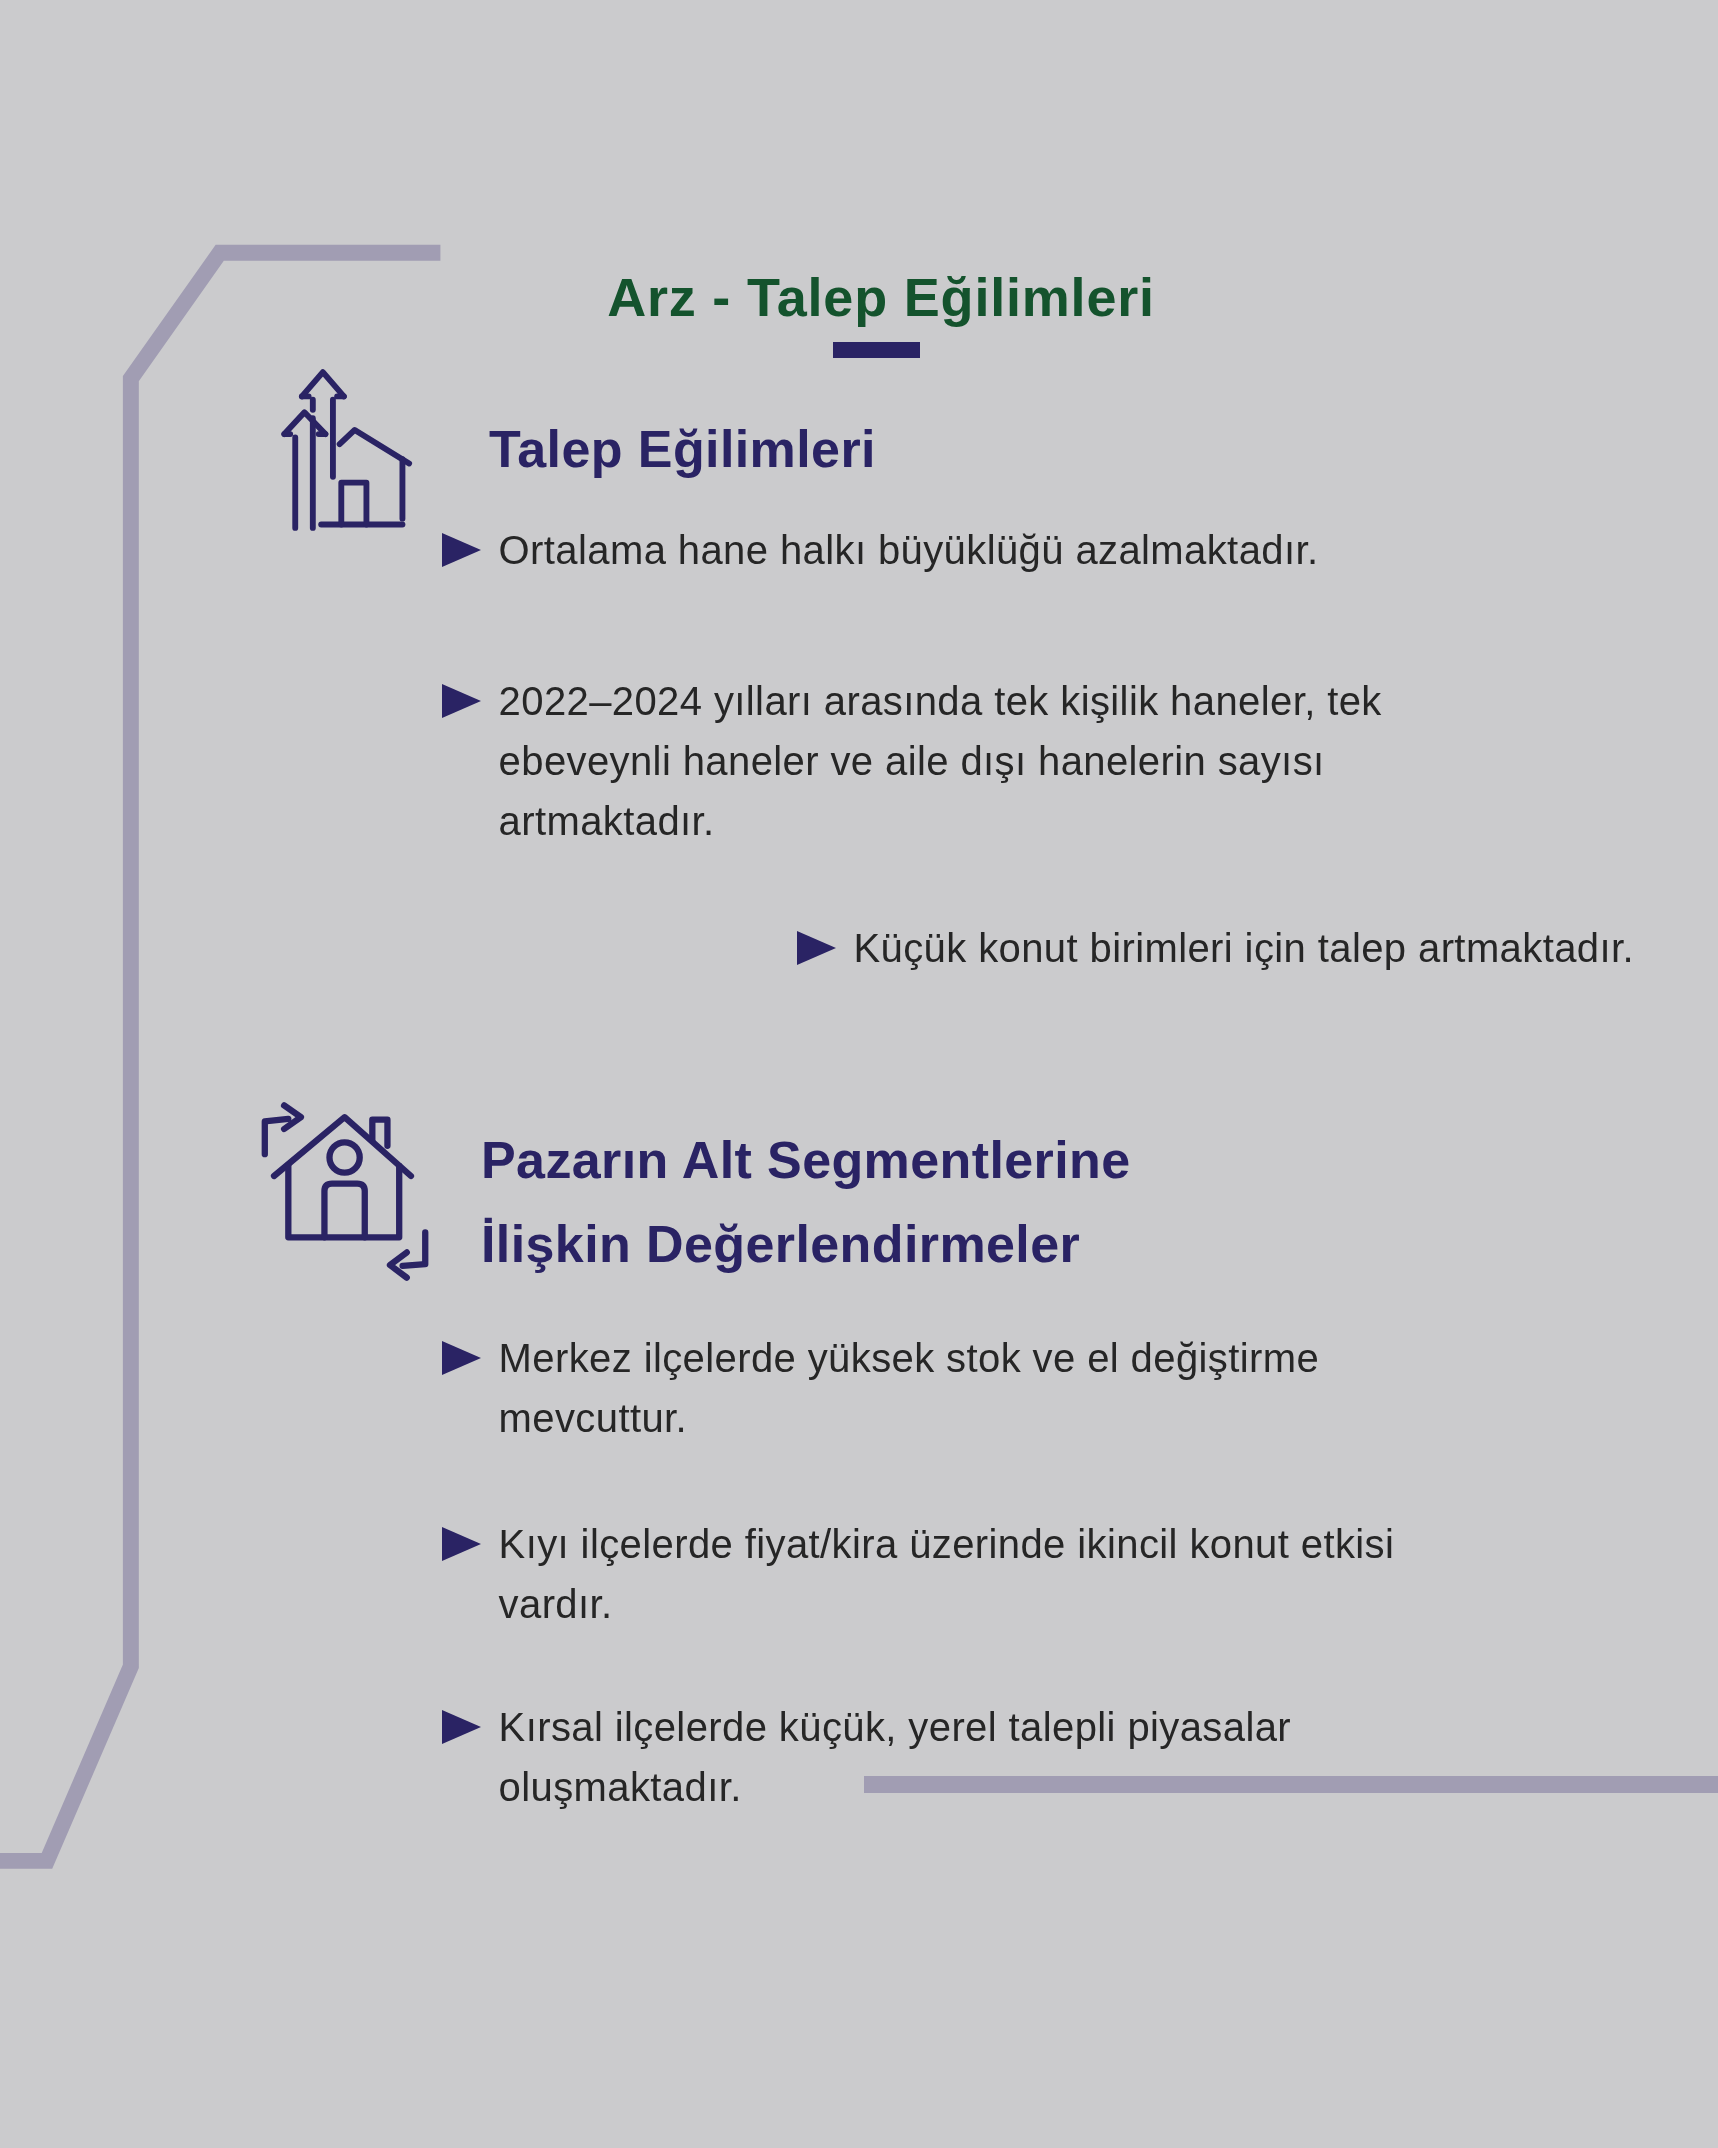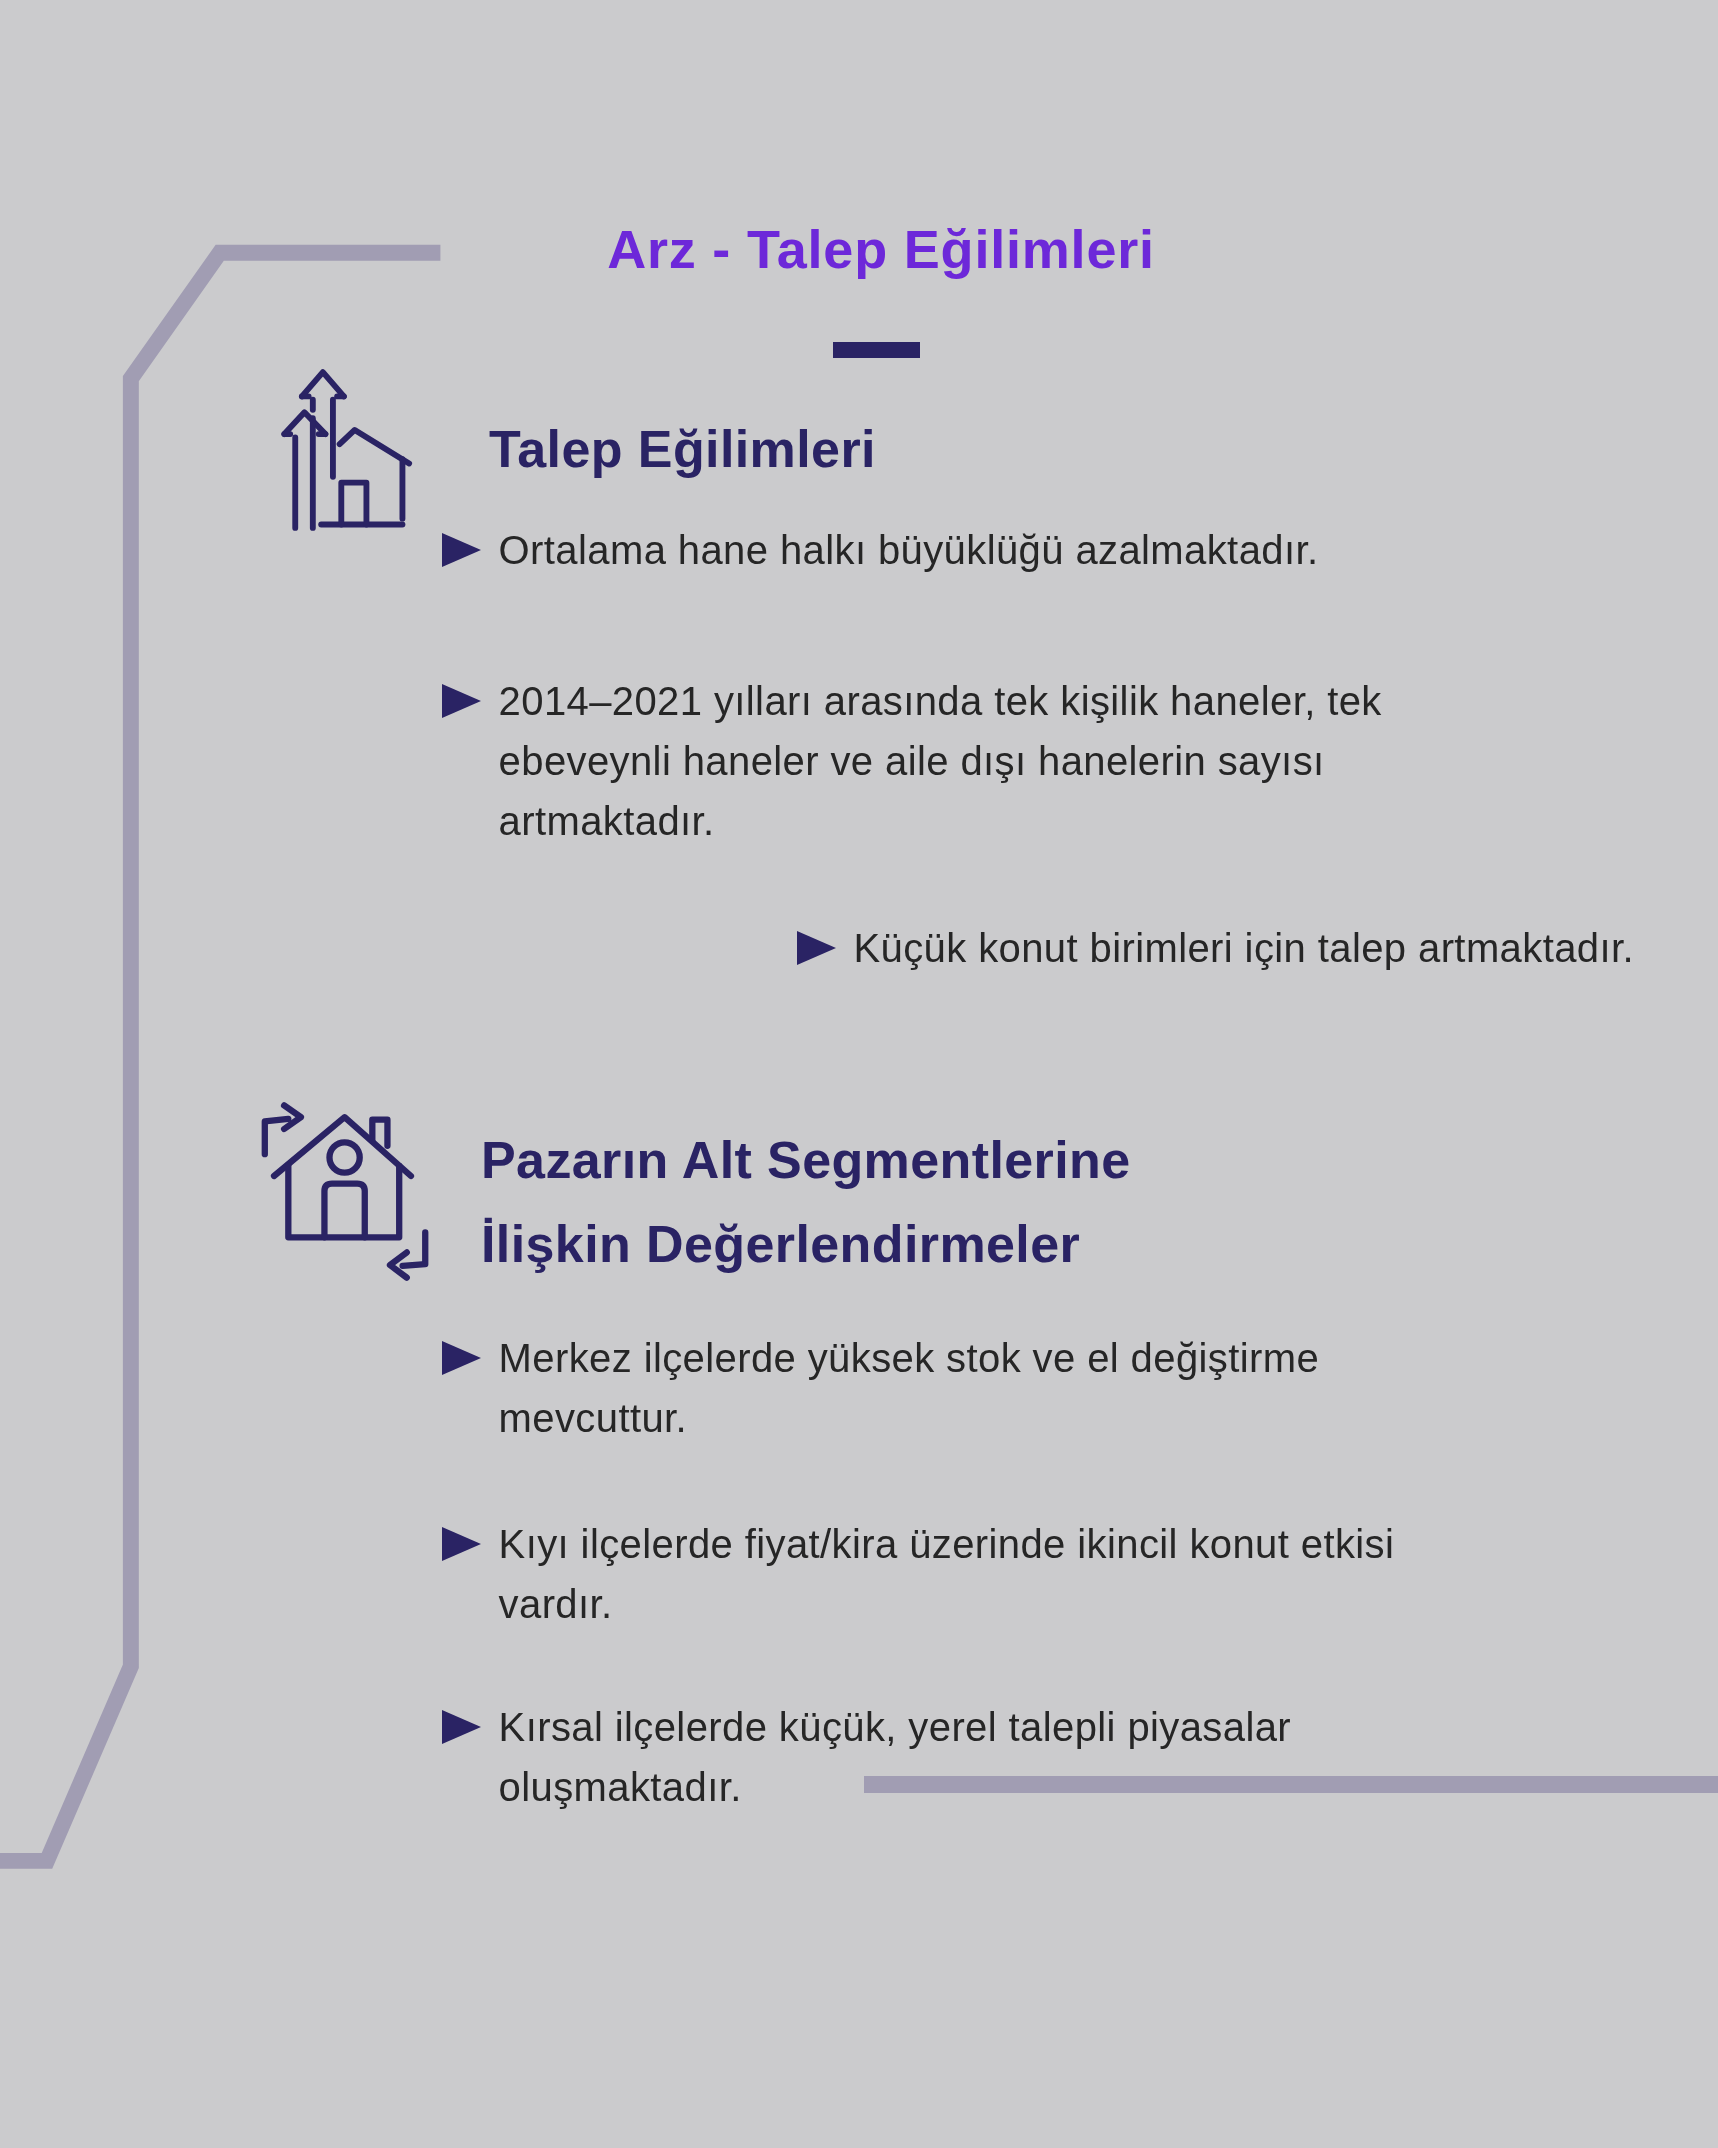--- a/index.html
+++ b/index.html
@@ -47,21 +47,21 @@
 </style>
 </head>
 <body>
 
 <svg class="abs" style="left:0;top:0;" width="1718" height="2148" viewBox="0 0 2048 2560">
   <polyline class="deco" stroke-width="19" stroke-miterlimit="12" points="525,301 262,301 156,451 156,1986 56,2218 -4,2218"></polyline>
 </svg>
 
 <div class="abs" style="left:864px;top:1776px;width:854px;height:17px;background:#a19db3;"></div>
 
-<div id="page-title" class="abs" style="color:#6d28d9;">Arz - Talep Eğilimleri</div>
+<div id="page-title" class="abs" style="color:#14532d;margin-top:48px;">Arz - Talep Eğilimleri</div>
 
 <div id="title-dash" class="abs" style="background:#2a2364;"></div>
 
 <svg class="abs" style="left:281px;top:366px;" width="134" height="168" viewBox="0 0 160 200">
   <g class="icon-stroke" stroke="#2a2364" stroke-width="7">
 
     <path d="M25,36 L50,7 L75,36"></path>
     <path d="M25,36 H33"></path>
     <path d="M75,36 H67"></path>
     <path d="M62,40 V132"></path>
@@ -82,21 +82,21 @@
 
 <div id="heading-1" class="abs section-heading" style="color:#2a2364;">Talep Eğilimleri</div>
 
 <div class="abs bullet-row" style="top:520px;">
   <div class="tri-marker" style="border-left-color:#2a2364;"></div>
   <div class="bullet-text">Ortalama hane halkı büyüklüğü azalmaktadır.</div>
 </div>
 
 <div class="abs bullet-row" style="top:671px;">
   <div class="tri-marker" style="border-left-color:#2a2364;"></div>
-  <div class="bullet-text">2014–2021 yılları arasında tek kişilik haneler, tek
+  <div class="bullet-text">2022–2024 yılları arasında tek kişilik haneler, tek
 ebeveynli haneler ve aile dışı hanelerin sayısı
 artmaktadır.</div>
 </div>
 
 <div class="abs bullet-row" style="top:918px;justify-content:flex-end;">
   <div class="tri-marker" style="border-left-color:#2a2364;"></div>
   <div class="bullet-text">Küçük konut birimleri için talep artmaktadır.</div>
 </div>
 
 <svg class="abs" style="left:248px;top:1092px;" width="189" height="189" viewBox="0 0 225 225">

